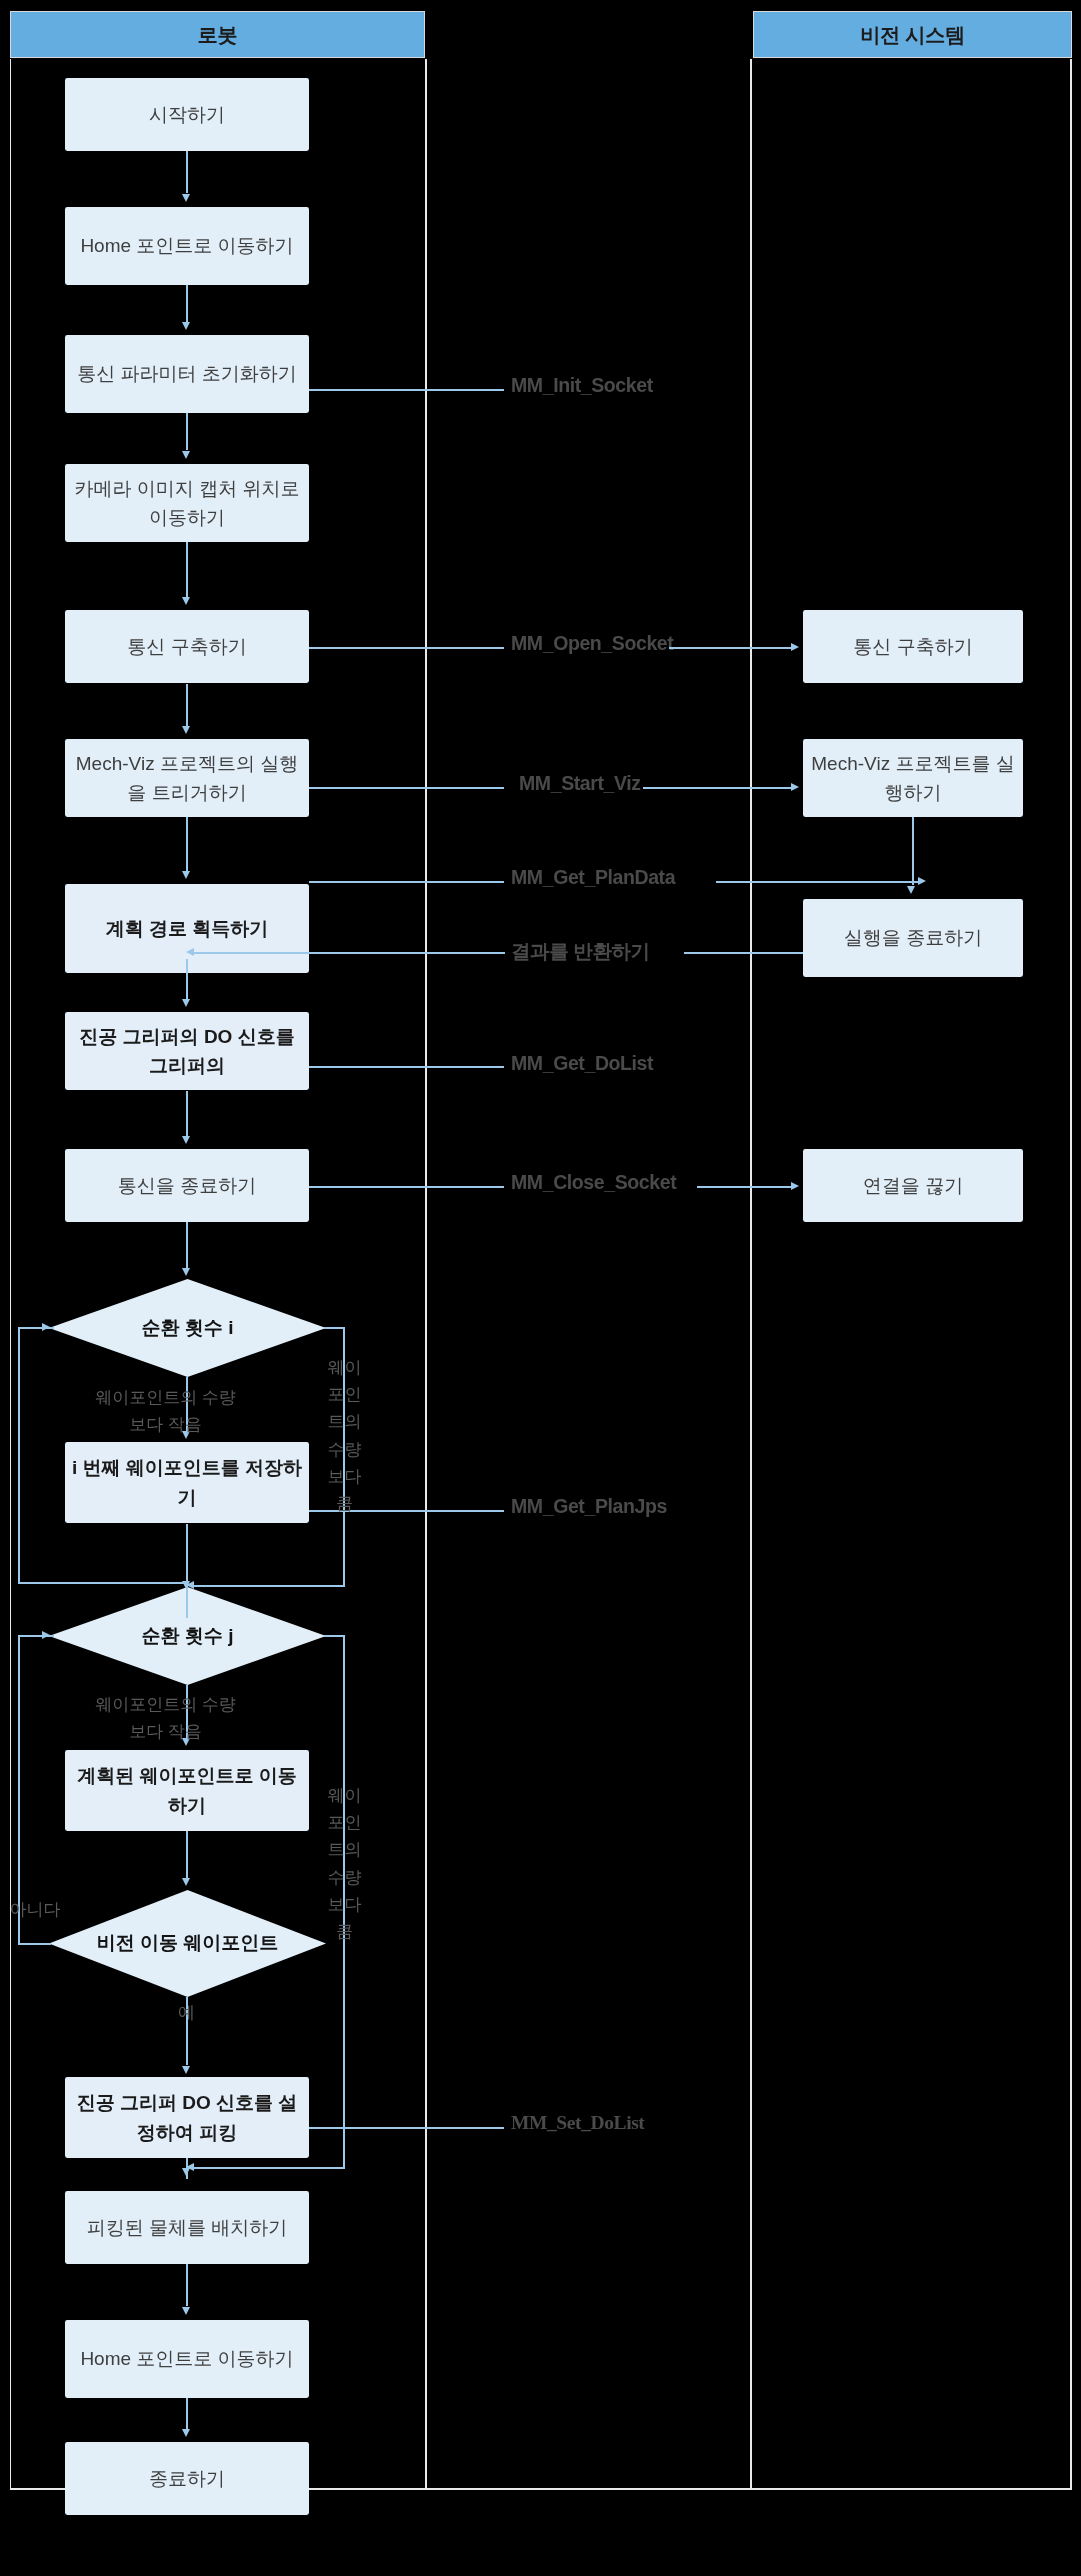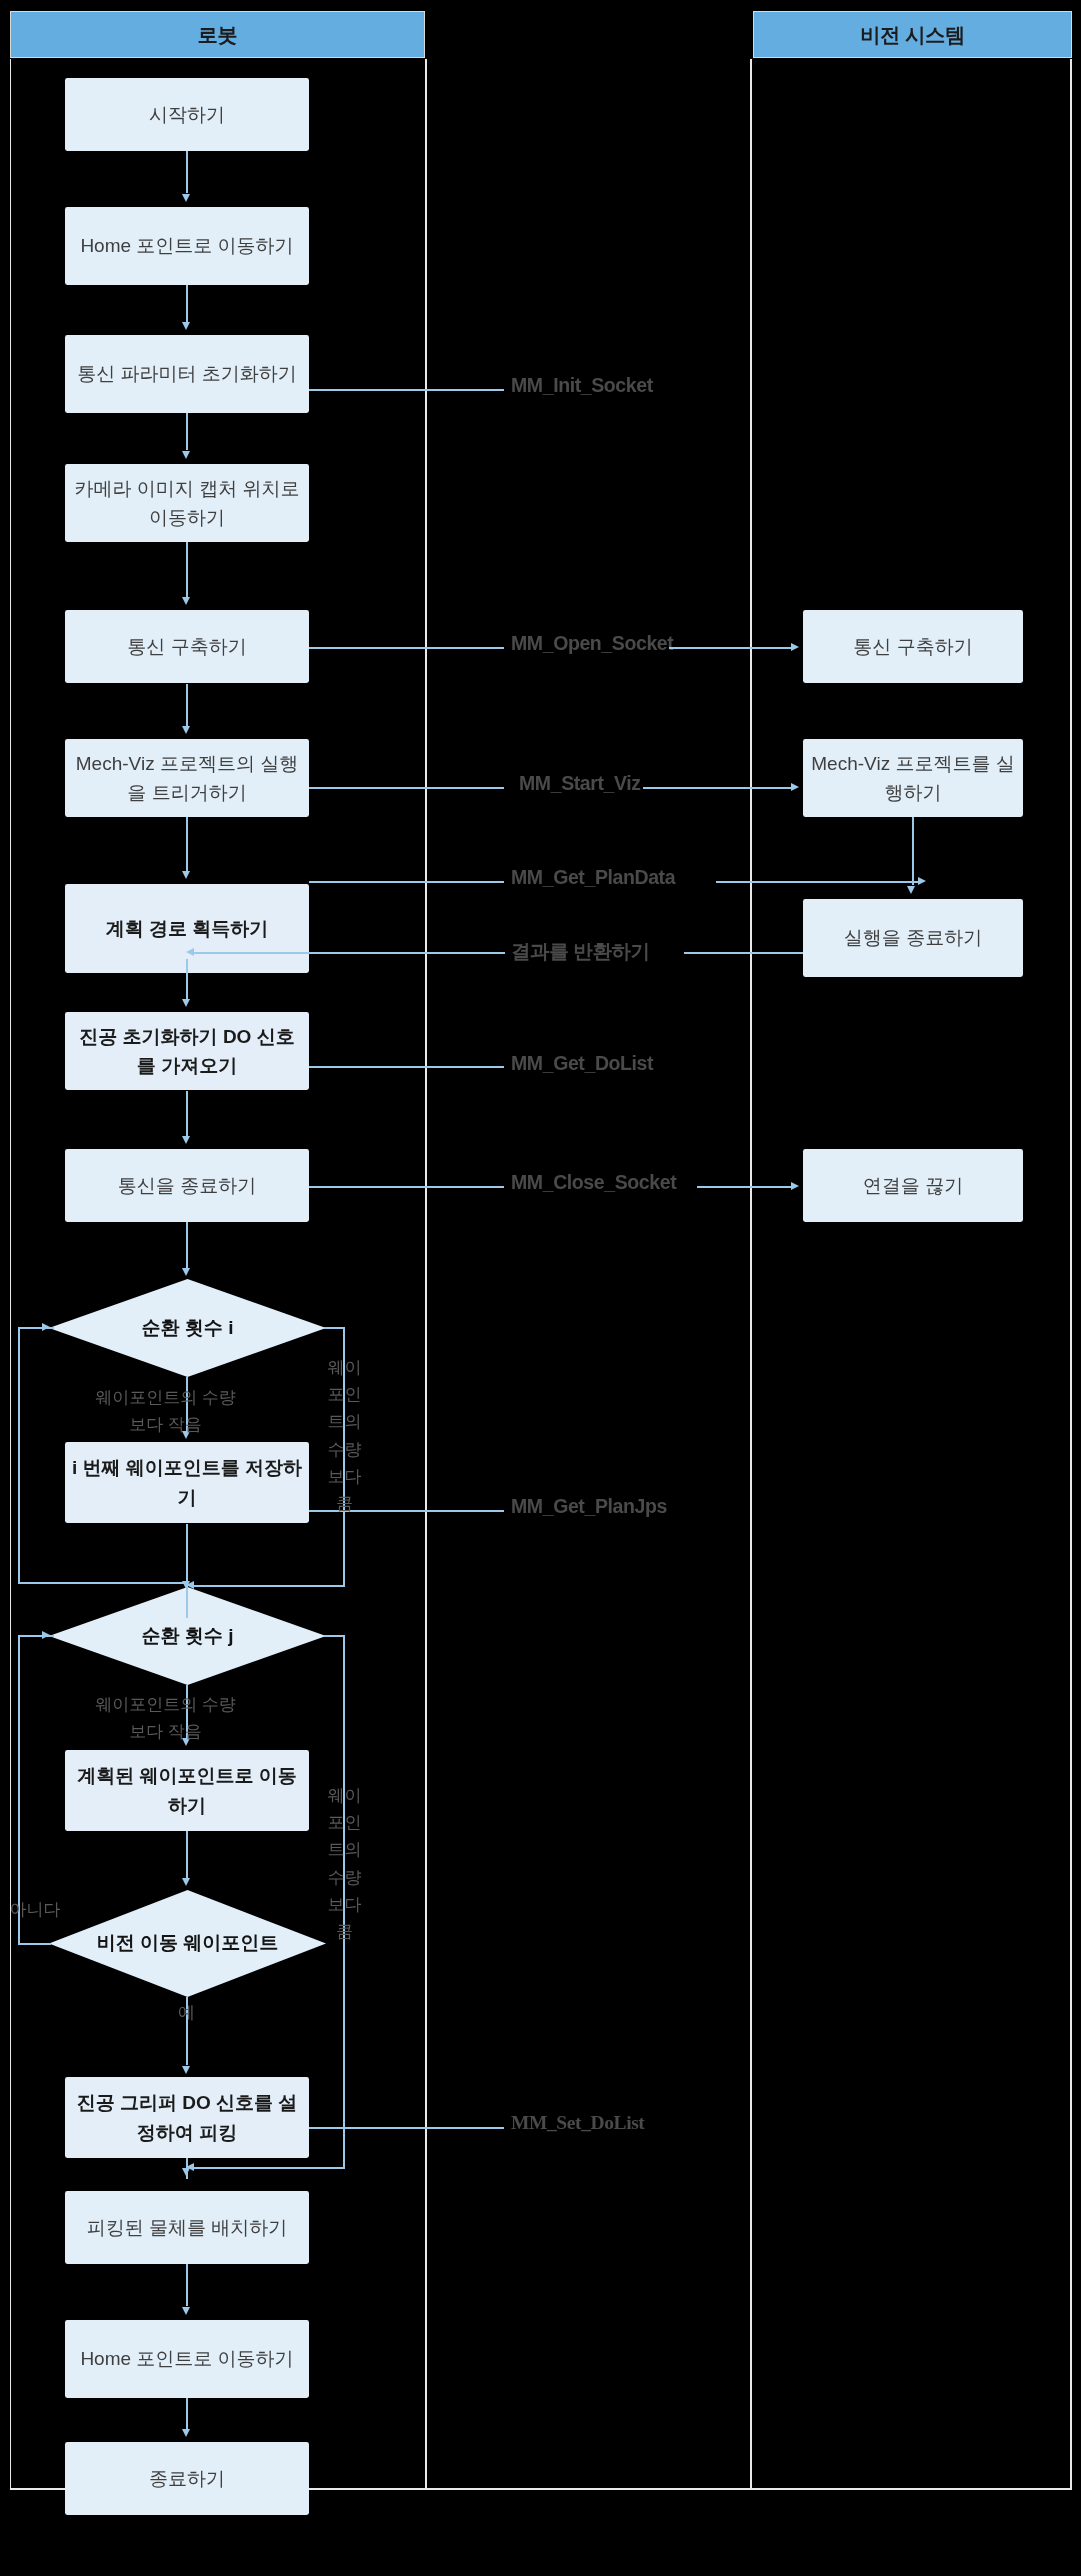--- a/index.html
+++ b/index.html
@@ -113,21 +113,21 @@
 
   <div class="node" style="left:65px;top:739px;width:244px;height:78px;">
     <span>Mech-Viz 프로젝트의 실행을 트리거하기</span>
   </div>
 
   <div class="node bold" style="left:65px;top:884px;width:244px;height:89px;">
     <span>계획 경로 획득하기</span>
   </div>
 
   <div class="node bold" style="left:65px;top:1012px;width:244px;height:78px;">
-    <span>진공 초기화하기 DO 신호를 가져오기</span>
+    <span>진공 그리퍼의 DO 신호를 그리퍼의</span>
   </div>
 
   <div class="node" style="left:65px;top:1149px;width:244px;height:73px;">
     <span>통신을 종료하기</span>
   </div>
 
   <div class="diamond" style="left:49px;top:1279px;width:277px;height:98px;">
     <div class="dshape"></div>
     <div class="dtext">순환 횟수 i</div>
   </div>

